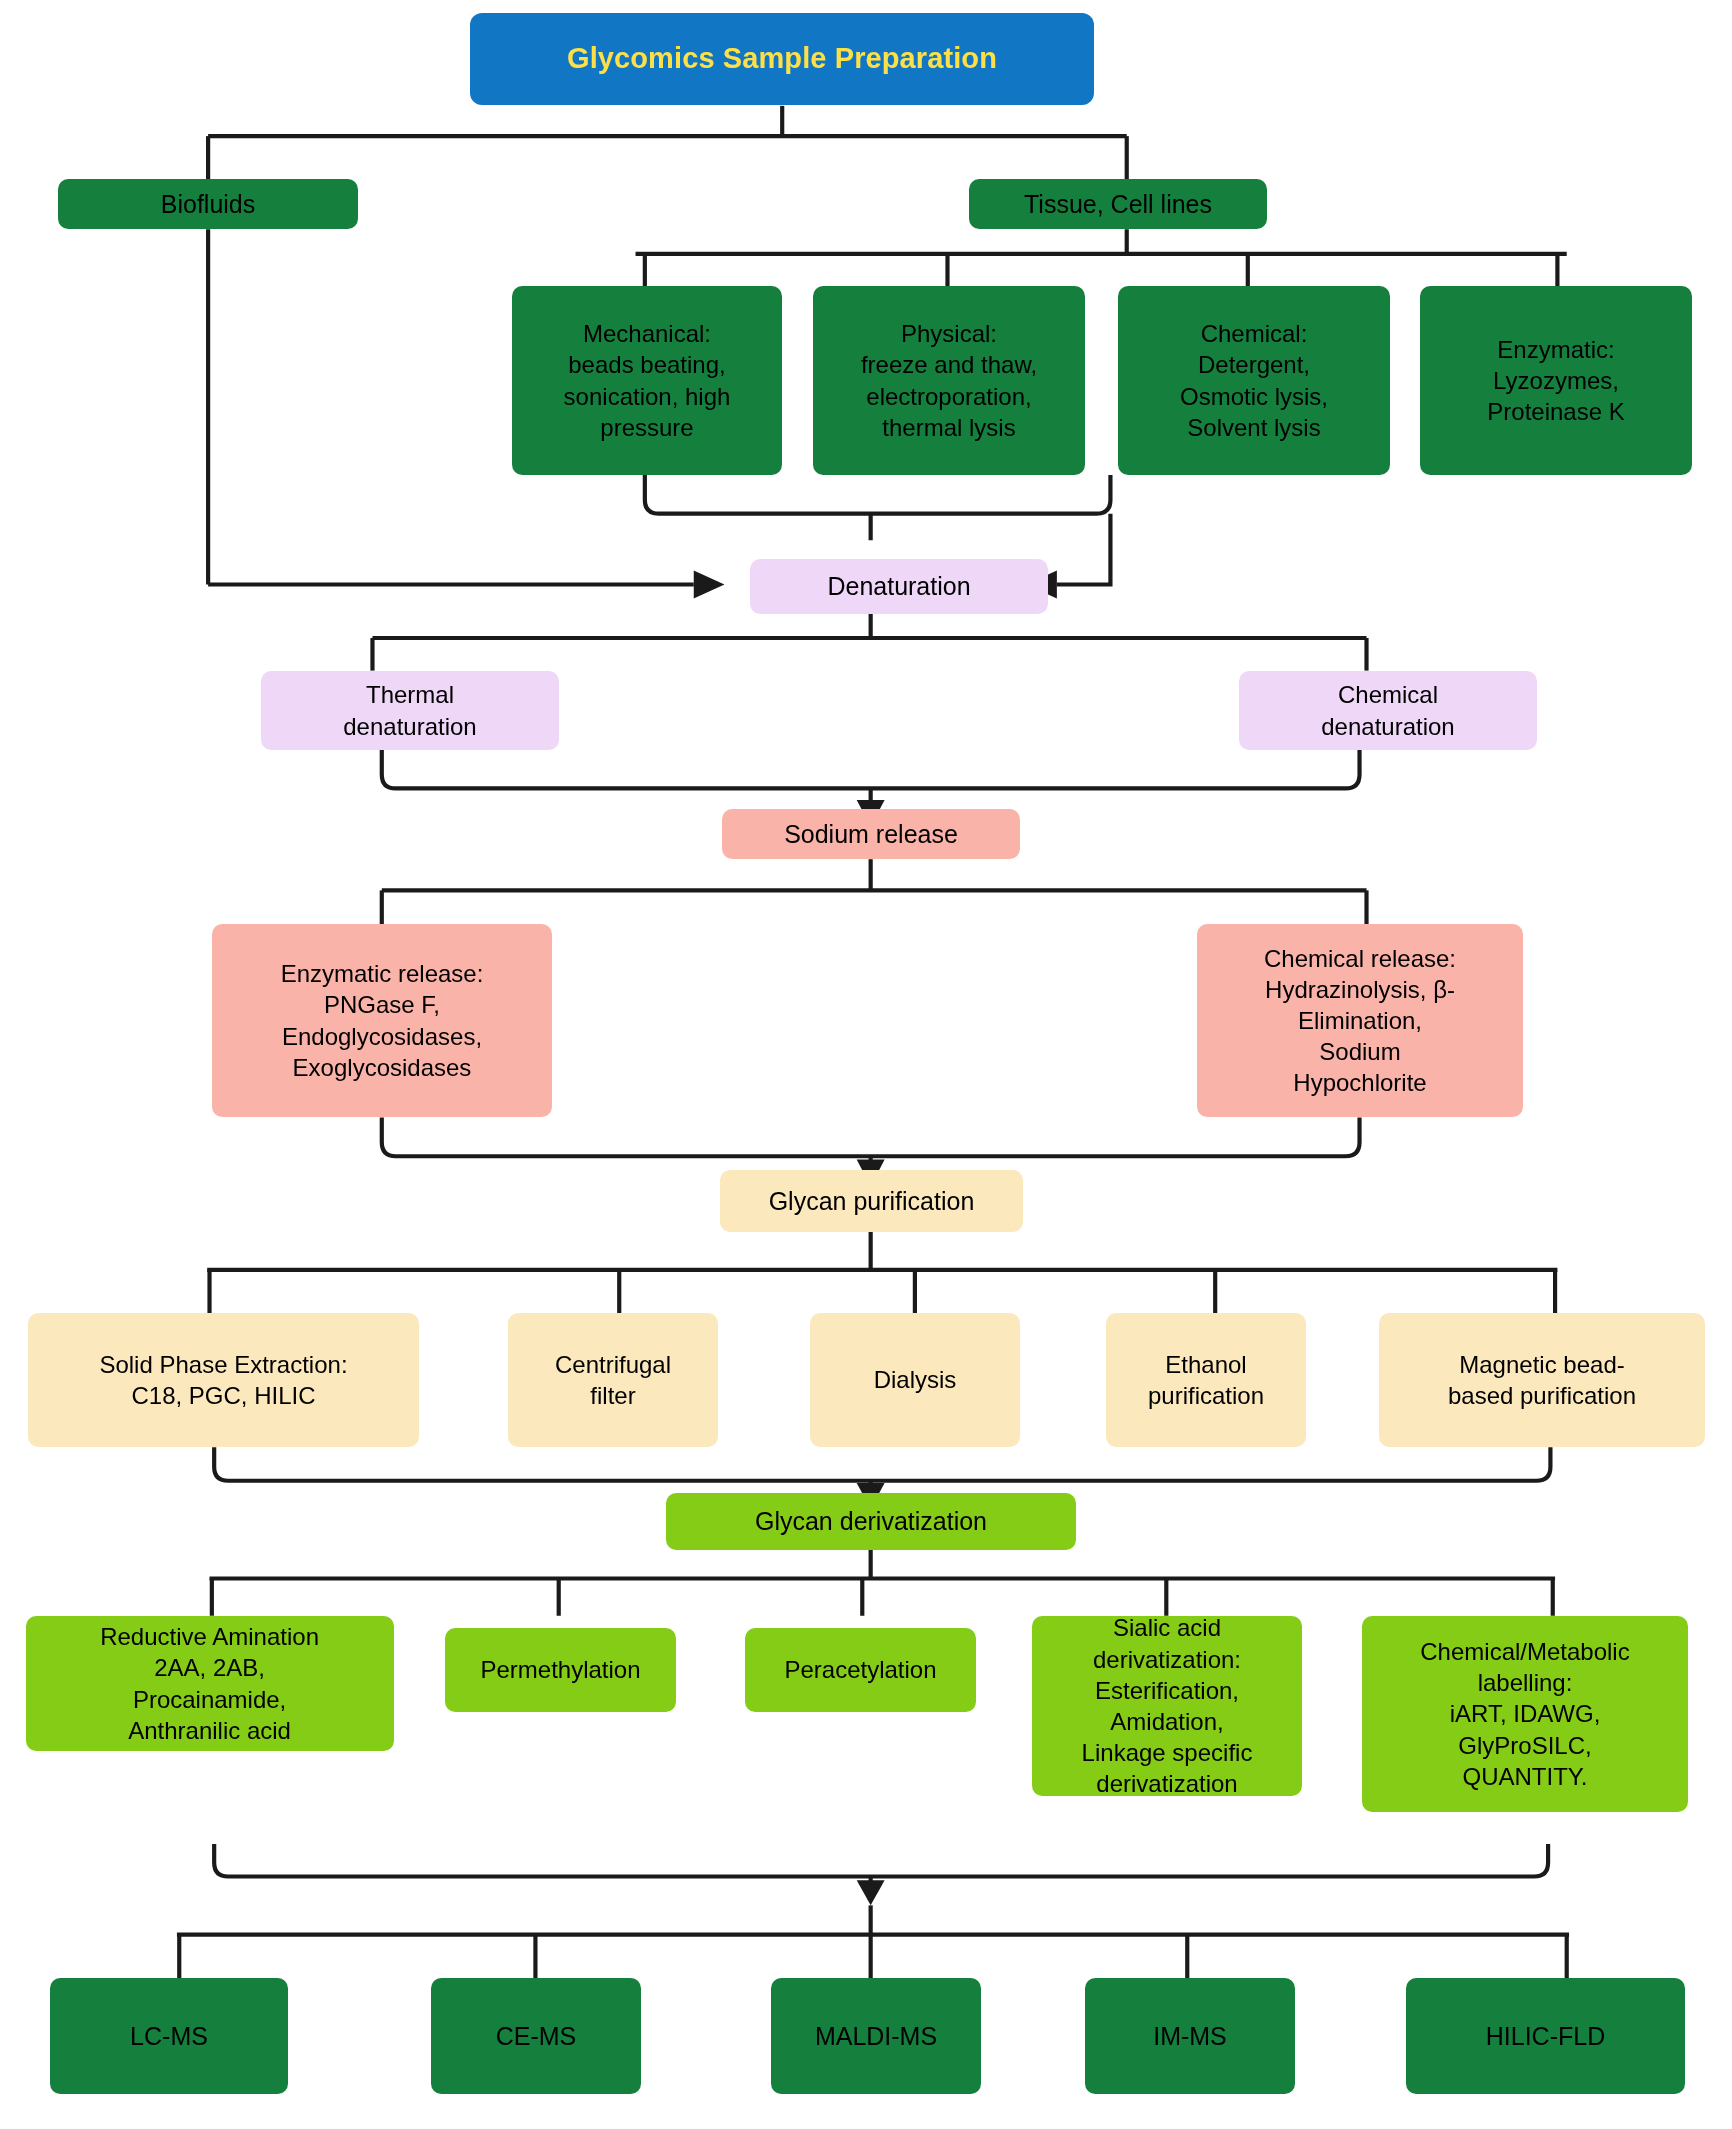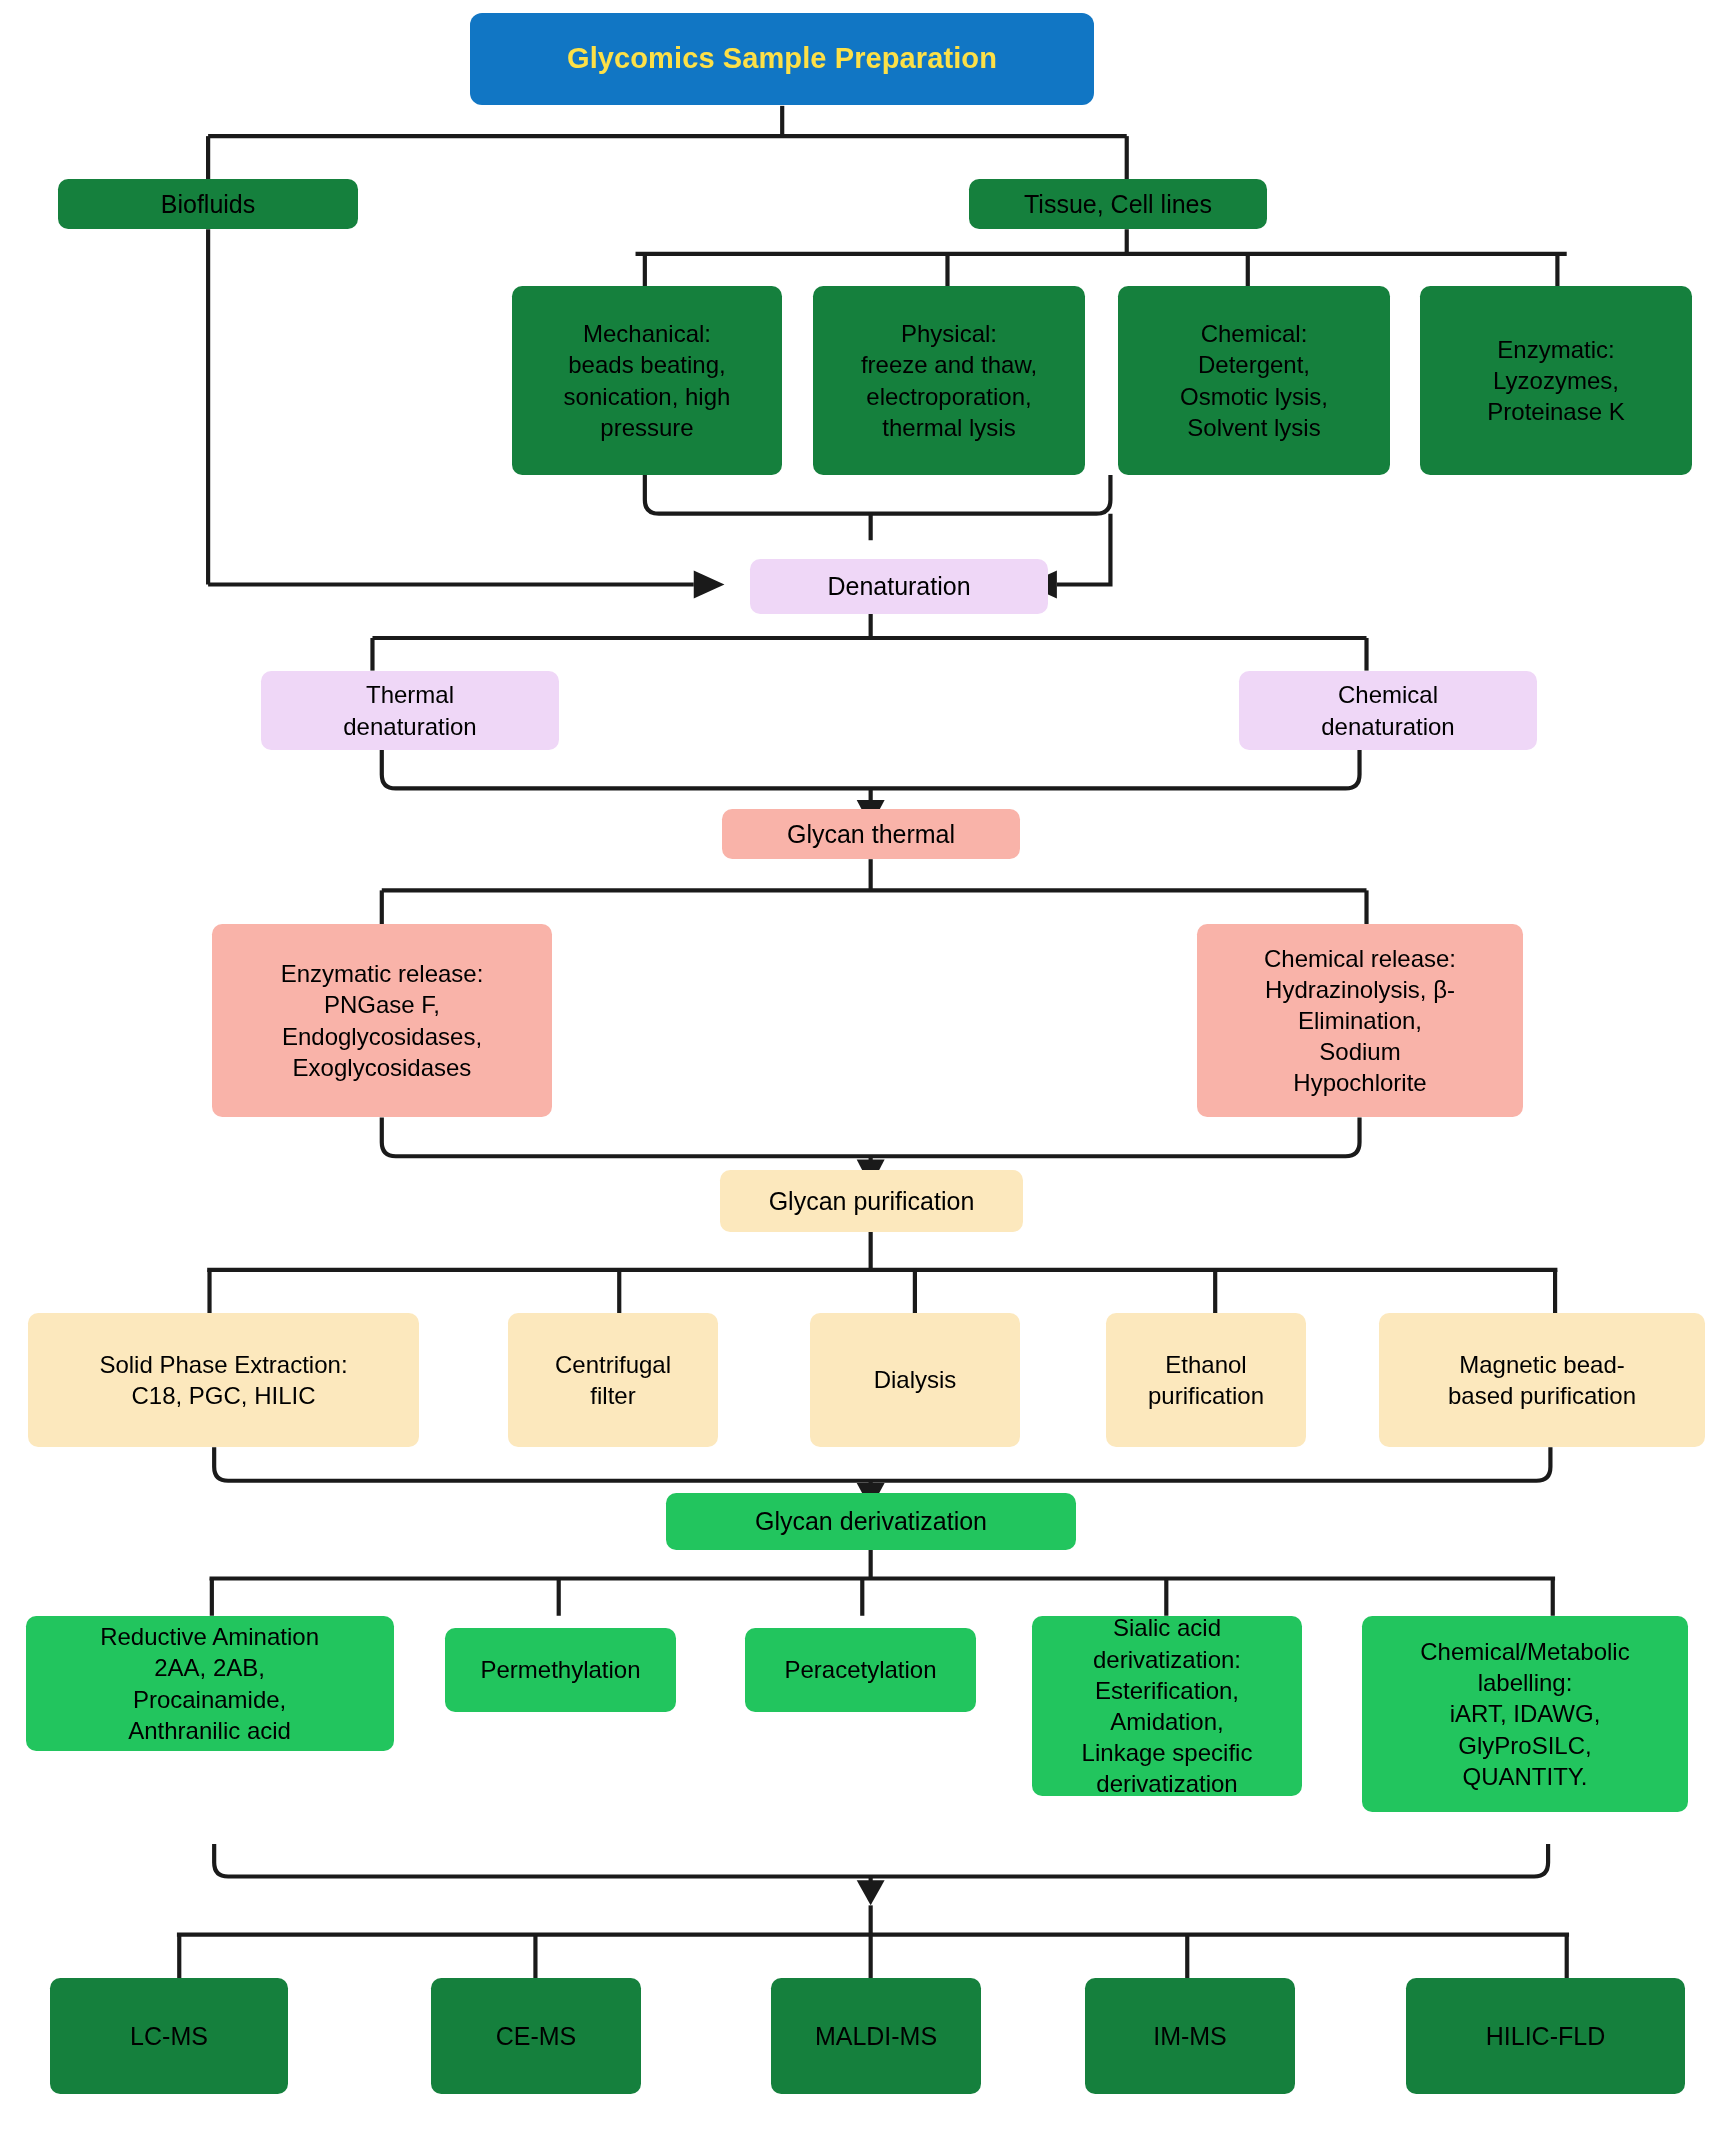--- a/index.html
+++ b/index.html
@@ -36,21 +36,21 @@
     color: #fde047;
     font-weight: bold;
     font-size: 29px;
     border-radius: 12px;
     letter-spacing: 0.1px;
   }
   .blue   { background: #15803d; }
   .purple { background: #EFD7F7; margin-left: 28px; }
   .pink   { background: #F9B3A9; }
   .cream  { background: #FCE8BD; }
-  .green  { background: #22c55e; }
+  .green  { background: #84cc16; }
   .f52 { font-size: 24px; }
   .f54 { font-size: 25px; }
 </style>
 </head>
 <body>
 
 <div id="canvas">
 
   <svg id="wires" viewBox="0 0 3720 4572" xmlns="http://www.w3.org/2000/svg">
     <g fill="none" stroke="#1A1A1A" stroke-width="9" stroke-linecap="butt">
@@ -156,21 +156,21 @@
 Proteinase K</div>
 
   <div class="node purple f54" style="left:722px; top:559px; width:298px; height:55px;">Denaturation</div>
 
   <div class="node purple f52" style="left:233px; top:671px; width:298px; height:79px;">Thermal
 denaturation</div>
 
   <div class="node purple f52" style="left:1211px; top:671px; width:298px; height:79px;">Chemical
 denaturation</div>
 
-  <div class="node pink f54" style="left:722px; top:809px; width:298px; height:50px;">Glycan thermal</div>
+  <div class="node pink f54" style="left:722px; top:809px; width:298px; height:50px;">Sodium release</div>
 
   <div class="node pink f52" style="left:212px; top:924px; width:340px; height:193px;">Enzymatic release:
 PNGase F,
 Endoglycosidases,
 Exoglycosidases</div>
 
   <div class="node pink f52" style="left:1197px; top:924px; width:326px; height:193px;">Chemical release:
 Hydrazinolysis, β-
 Elimination,
 Sodium

